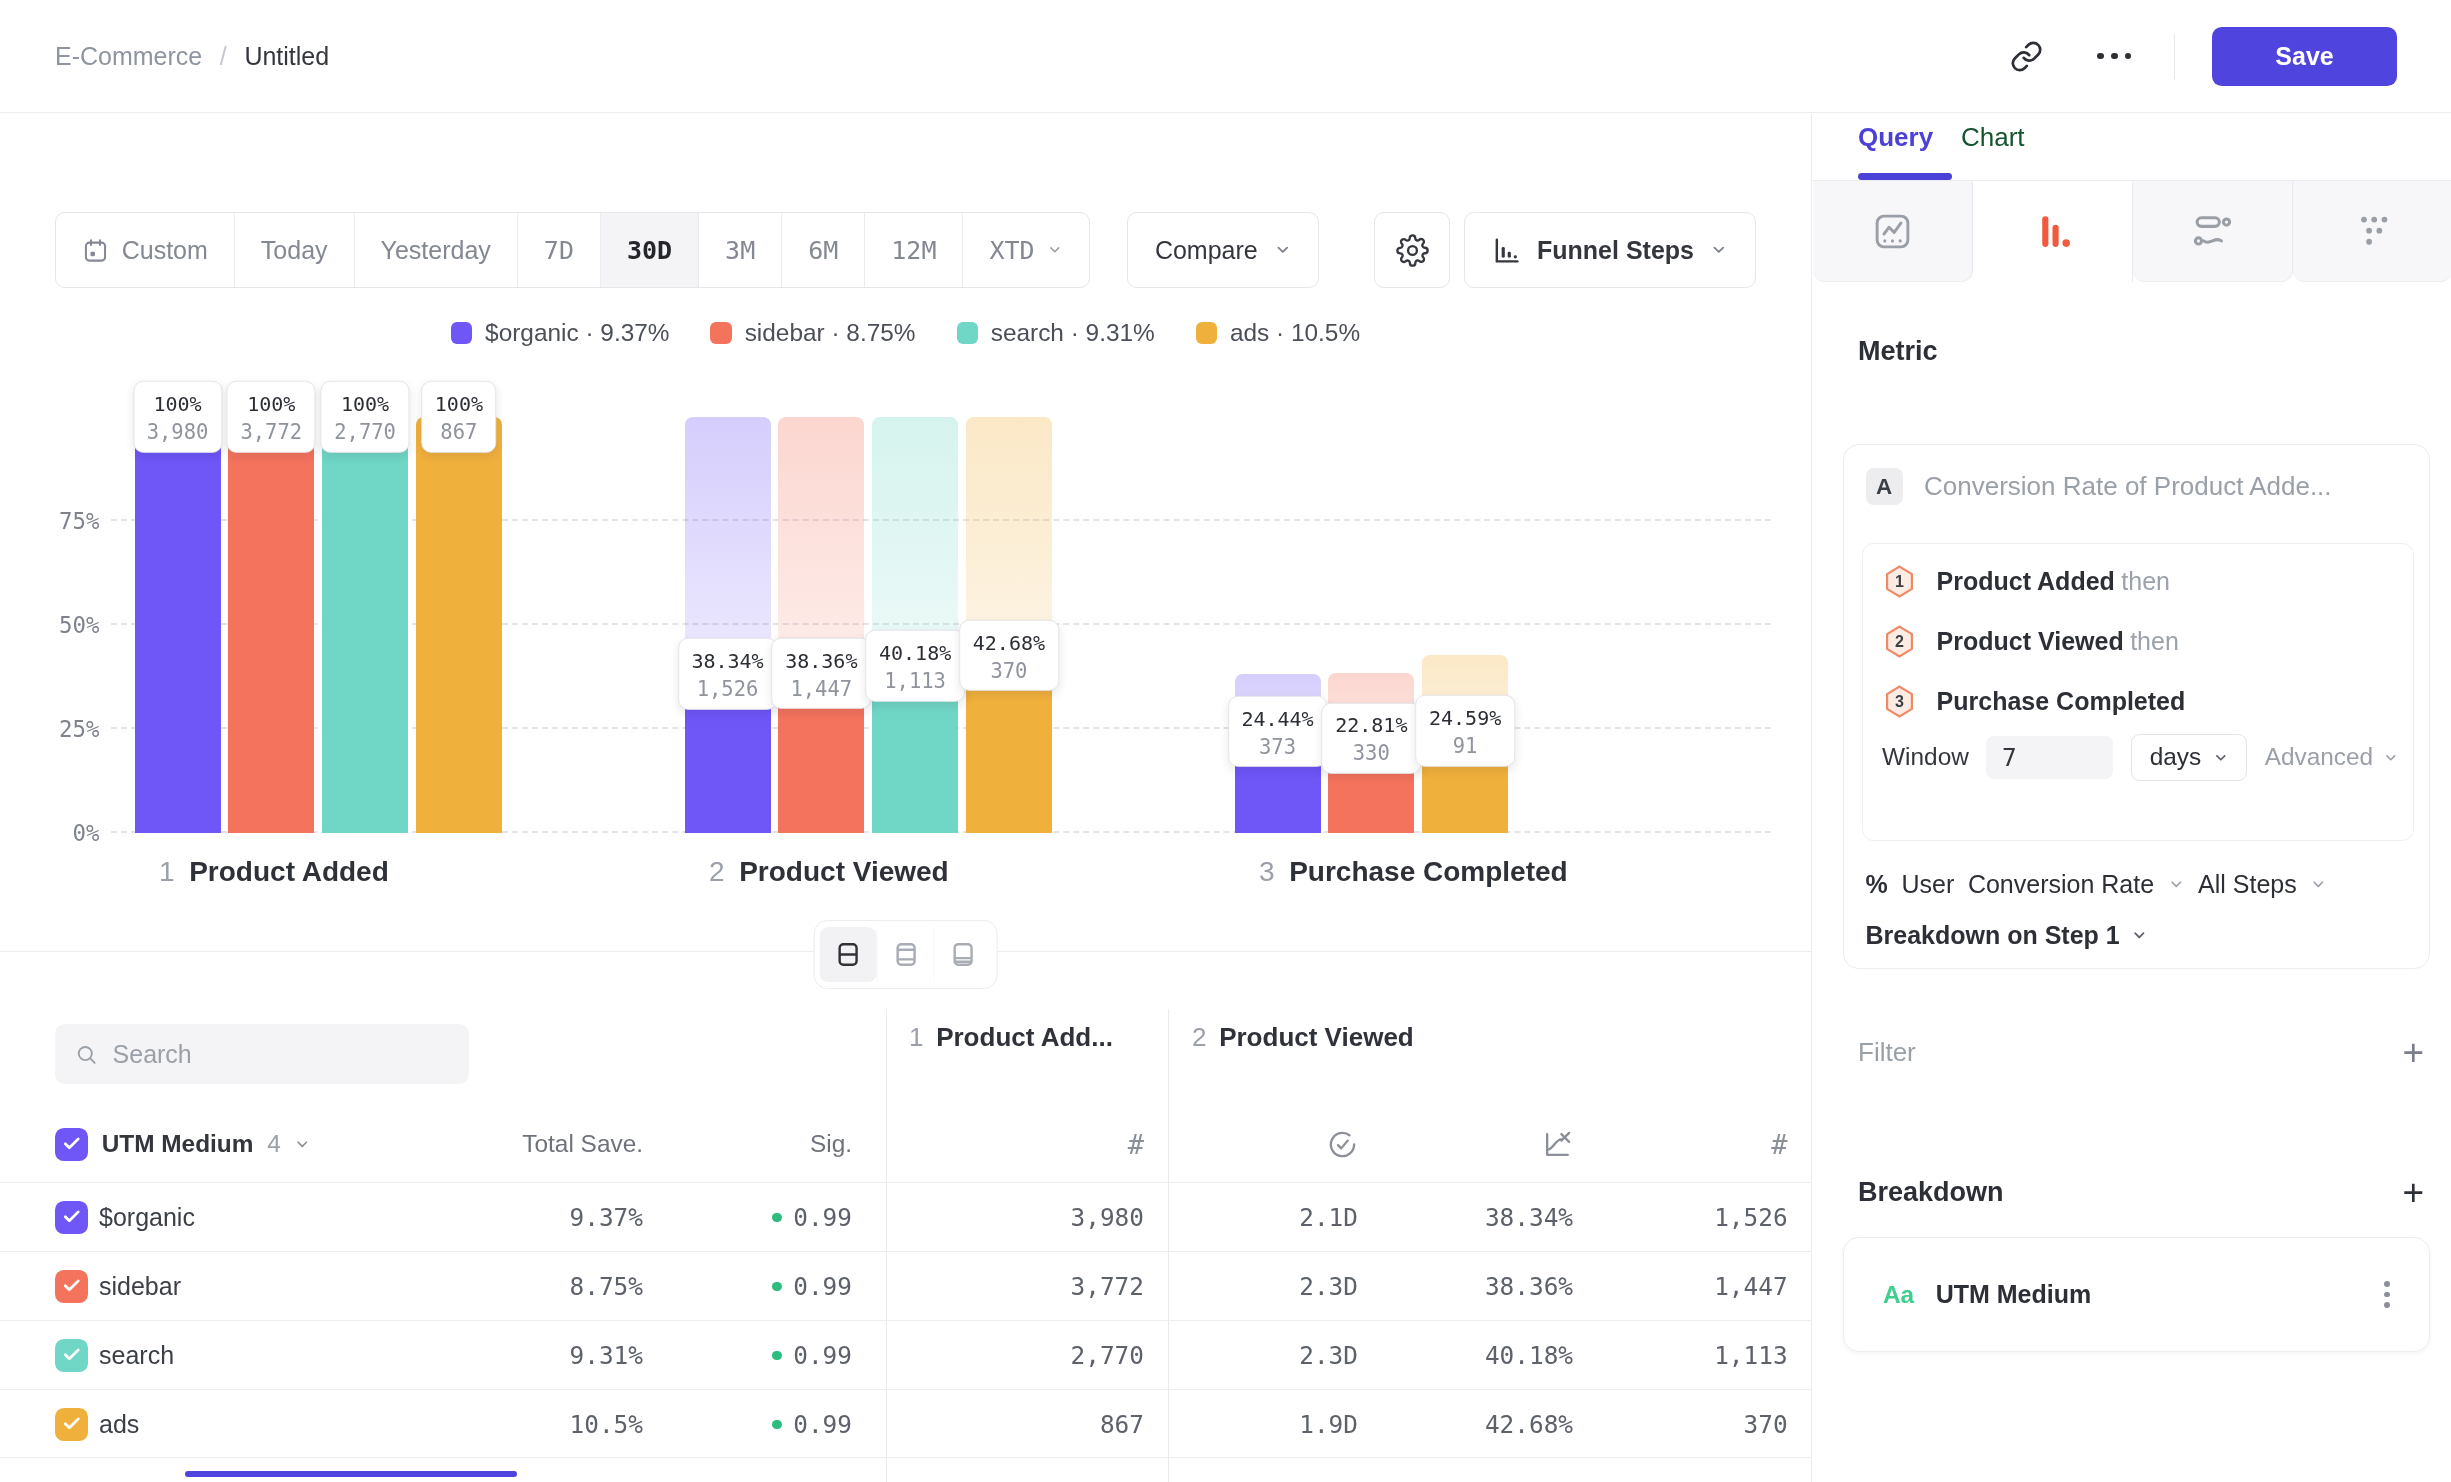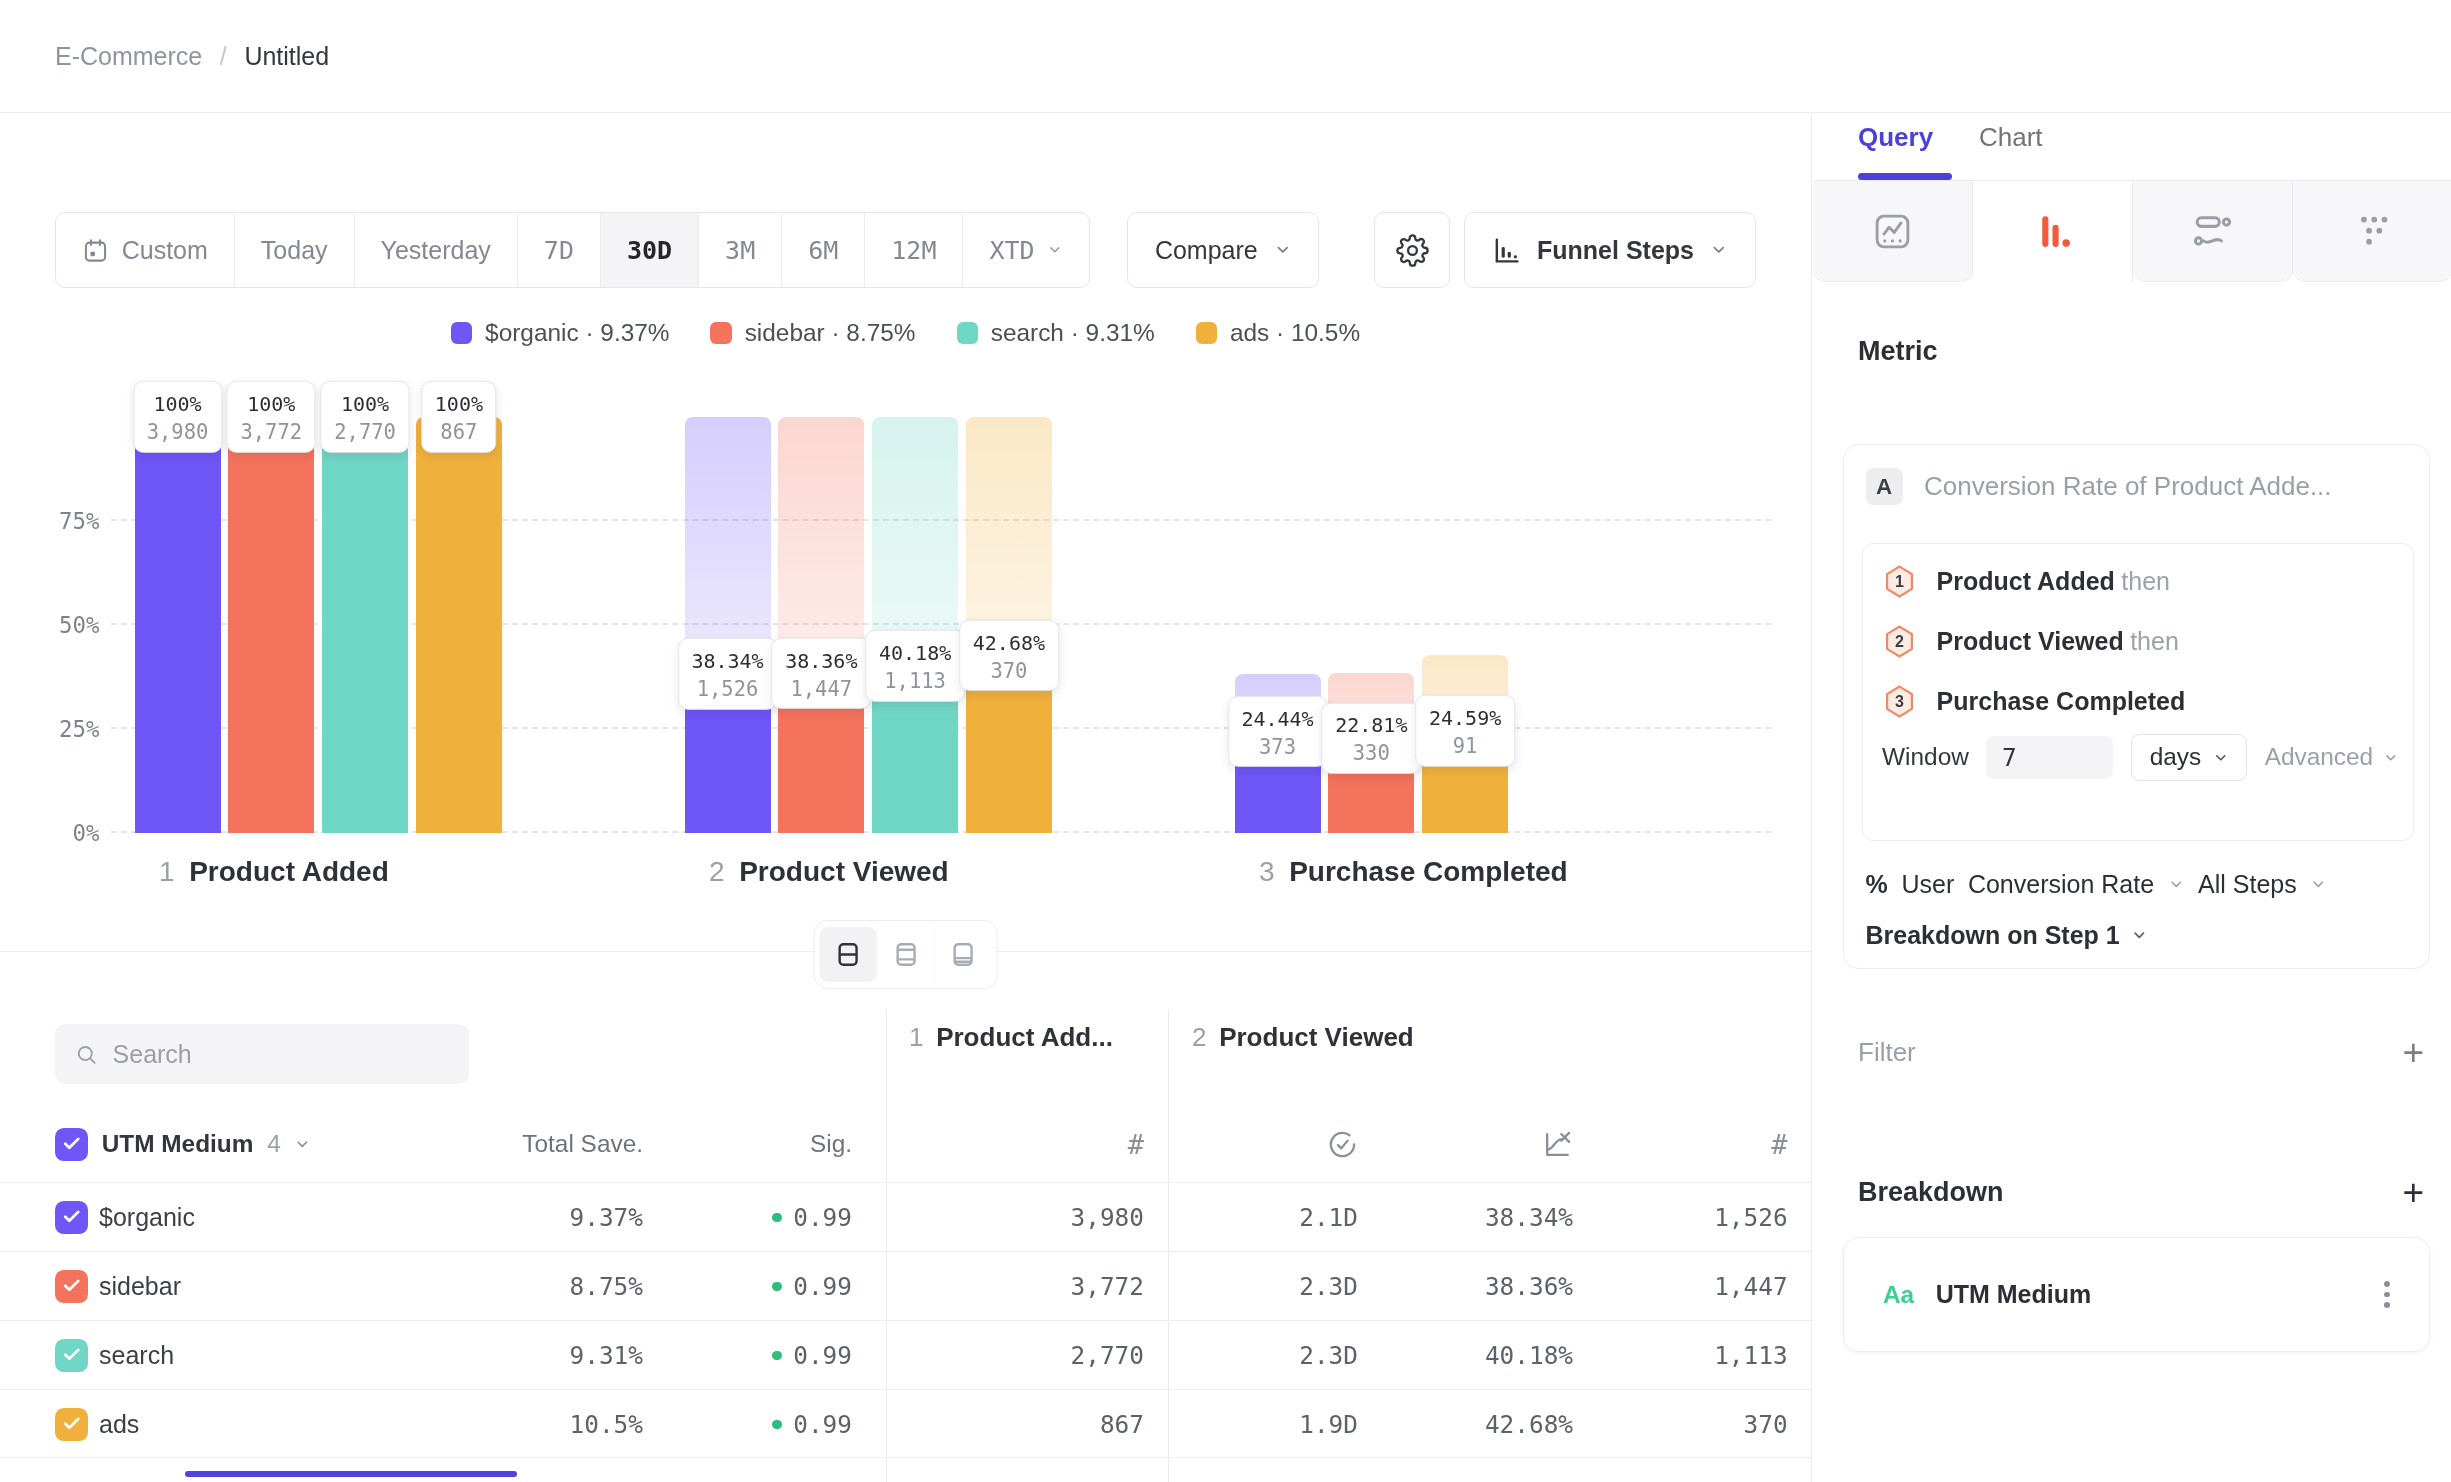--- a/index.html
+++ b/index.html
@@ -78,21 +78,21 @@
   .trow .cell-r{height:69px;font-size:24.4px;color:#5d626a}
   .sig-dot{width:9.8px;height:9.8px;border-radius:50%;margin-right:11.7px}
   .hash{font-size:27px;color:#8a8f98}
   .scrollbar-x{position:absolute;top:1357px;left:185px;width:332px;height:5.9px;border-radius:2.9px;cursor:grab}
 
   
   .panel{position:absolute;top:114px;left:1813px;width:639px;height:1368px;background:#fff}
   .ptab-row{position:absolute;top:0;left:0;width:100%;height:67px}
   .ptab{position:absolute;top:7.8px;font-size:26px;cursor:pointer}
   .ptab.query{left:45px;color:#4b40d8;font-weight:600}
-  .ptab.chart{left:166px;color:#737373}
+  .ptab.chart{left:148px;color:#14532d}
   .ptab-underline{position:absolute;top:59px;left:45px;width:94px;height:6.8px;border-radius:3.9px;background:#4b40d8}
   .ptab-divider{position:absolute;top:66px;left:0;width:100%;height:1px;background:#ececf0}
   .icon-tabs{position:absolute;top:67px;left:0;width:100%;height:101px;display:flex}
   .icon-tab{flex:1;display:flex;align-items:center;justify-content:center;background:#f7f7f9;border-right:1px solid #e9e9ed;border-bottom:1px solid #ececf0;border-radius:0 0 11.7px 11.7px;cursor:pointer}
   .icon-tab:last-child{border-right:none}
   .icon-tab.selected{background:#fff;border-bottom:none;border-radius:0}
   .metric-heading{position:absolute;top:222px;left:45px;font-size:27px;font-weight:bold;color:#2c2f35}
   .metric-card{position:absolute;top:330px;left:30px;width:587px;height:525px;border:1px solid #ececf0;border-radius:15.6px;background:#fff}
   .mrow-a{position:absolute;top:23.4px;left:21.5px;display:flex;align-items:center;gap:21.5px;width:544px}
   .a-badge{width:37px;height:37px;border-radius:7.8px;background:#ededf0;color:#3a3e45;font-size:22.4px;font-weight:bold;display:flex;align-items:center;justify-content:center;flex:0 0 37px}
@@ -128,20 +128,35 @@
 </style>
 </head>
 <body>
 
 <div id="app">
 
   <div class="topbar">
     <span class="crumb-parent">E-Commerce</span>
     <span class="crumb-sep">/</span>
     <span class="crumb-current">Untitled</span>
+    <div class="topbar-right">
+      <div class="icon-btn">
+        <svg width="33" height="33" viewBox="0 0 24 24" fill="none" stroke="#2c2f35" stroke-width="2" stroke-linecap="round" stroke-linejoin="round">
+            <path d="M10 13a5 5 0 0 0 7.54.54l3-3a5 5 0 0 0-7.07-7.07l-1.72 1.71"></path>
+            <path d="M14 11a5 5 0 0 0-7.54-.54l-3 3a5 5 0 0 0 7.07 7.07l1.71-1.71"></path>
+          </svg>
+      </div>
+      <div class="hdots">
+          <i></i>
+          <i></i>
+          <i></i>
+        </div>
+      <div class="top-divider"></div>
+      <button class="save-btn" style="background: rgb(79, 68, 221);">Save</button>
+    </div>
   </div>
 
   <div class="main">
 
     <div class="toolbar">
       <div class="seg">
           <div class="seg-item">
             <svg width="27" height="27" viewBox="0 0 24 24" fill="none" stroke="#848892" stroke-width="1.8" stroke-linecap="round">
               <rect x="3.5" y="5" width="17" height="16" rx="3"></rect>
               <path d="M8 3v4M16 3v4"></path>

